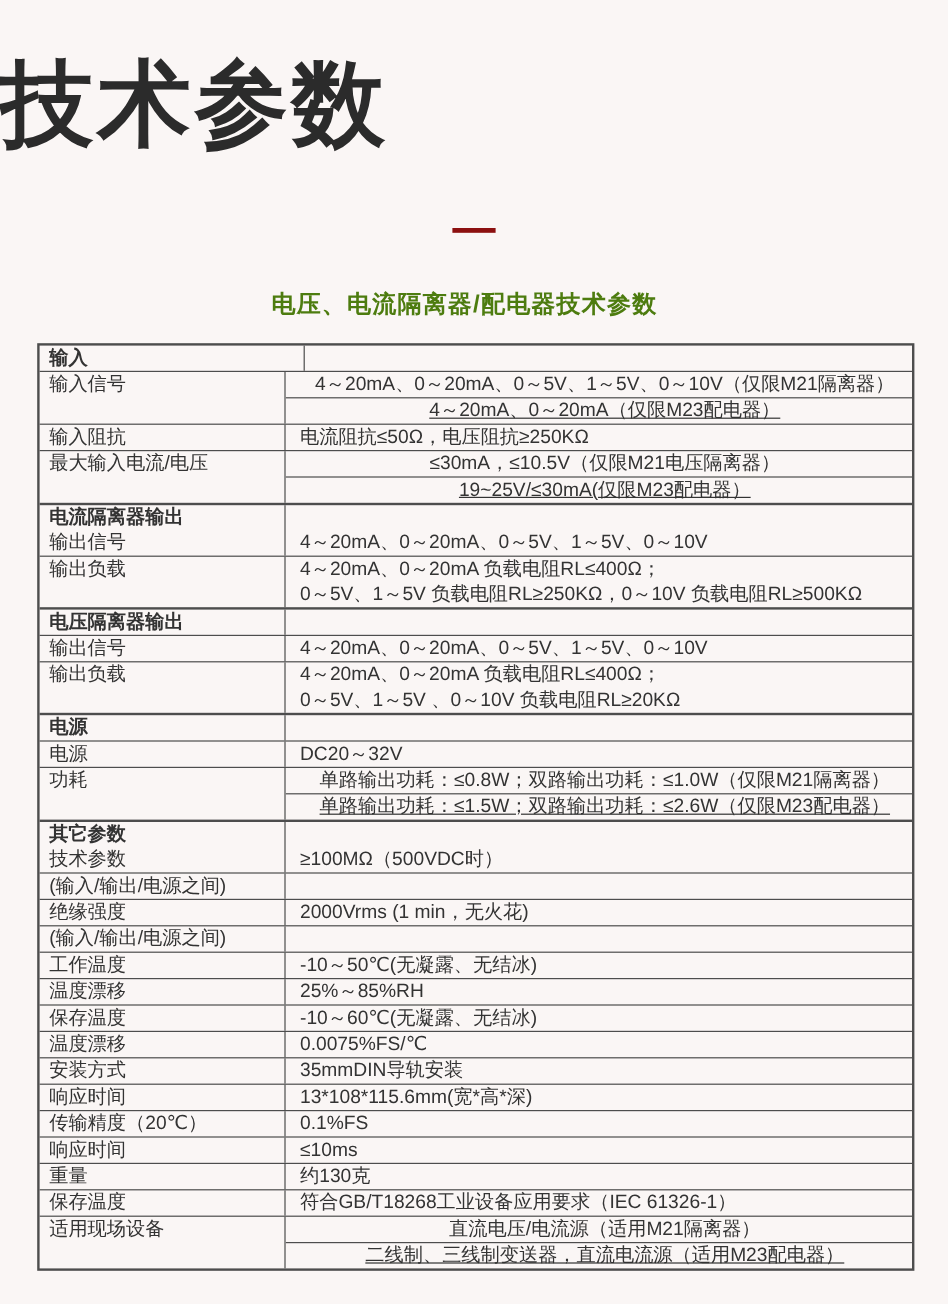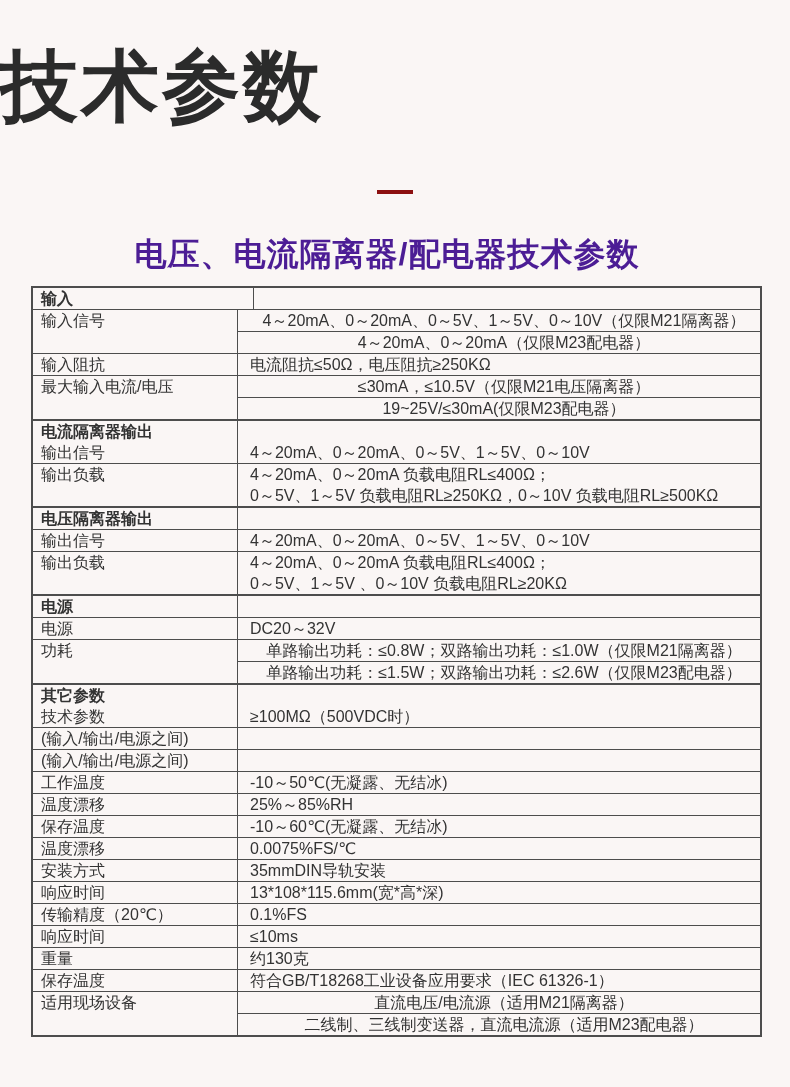--- a/index.html
+++ b/index.html
@@ -23,24 +23,24 @@
   }
   .accent-dash {
     width: 36px;
     height: 4px;
     background: #8c1010;
     margin: 58px auto 0 auto;
   }
   .sub-title {
     margin: 46px 16px 0 0;
     text-align: center;
-    font-size: 32px;
+    font-size: 20px;
     line-height: 28px;
     font-weight: 700;
-    color: #4c1d95;
+    color: #4d7c0f;
     letter-spacing: 1px;
   }
   .spec-table {
     width: 731px;
     margin: 18px 0 0 31px;
     border: 2px solid #4d4d4d;
     box-sizing: border-box;
     font-size: 16px;
   }
   .row {
@@ -63,21 +63,21 @@
     border-left: 1px solid #4d4d4d;
     padding: 0 2px 0 12px;
     box-sizing: border-box;
     white-space: nowrap;
     overflow: hidden;
     min-height: 21px;
   }
   .cr.nopad { padding: 0; }
   .cr.bottom { display: flex; align-items: flex-end; }
   .sub { padding: 0 2px 0 12px; text-align: center; }
-  .sub.s2 { border-top: 1px solid #4d4d4d; }
+  .sub.s2 { border-top: 1px solid #4d4d4d; text-decoration: underline; }
   .b { font-weight: 700; }
 </style>
 </head>
 <body>
 
 <h1 class="hero-title">技术参数</h1>
 <div class="accent-dash"></div>
 <h2 class="sub-title">电压、电流隔离器/配电器技术参数</h2>
 
 <div class="spec-table">
@@ -166,20 +166,24 @@
       <div>技术参数</div>
     </div>
     <div class="cr bottom">≥100MΩ（500VDC时）</div>
   </div>
 
   <div class="row">
     <div class="cl">(输入/输出/电源之间)</div>
     <div class="cr"></div>
   </div>
 
+  <div class="row">
+    <div class="cl">绝缘强度</div>
+    <div class="cr">2000Vrms (1 min，无火花)</div>
+  </div>
 
   <div class="row">
     <div class="cl">(输入/输出/电源之间)</div>
     <div class="cr"></div>
   </div>
 
   <div class="row">
     <div class="cl">工作温度</div>
     <div class="cr">-10～50℃(无凝露、无结冰)</div>
   </div>

